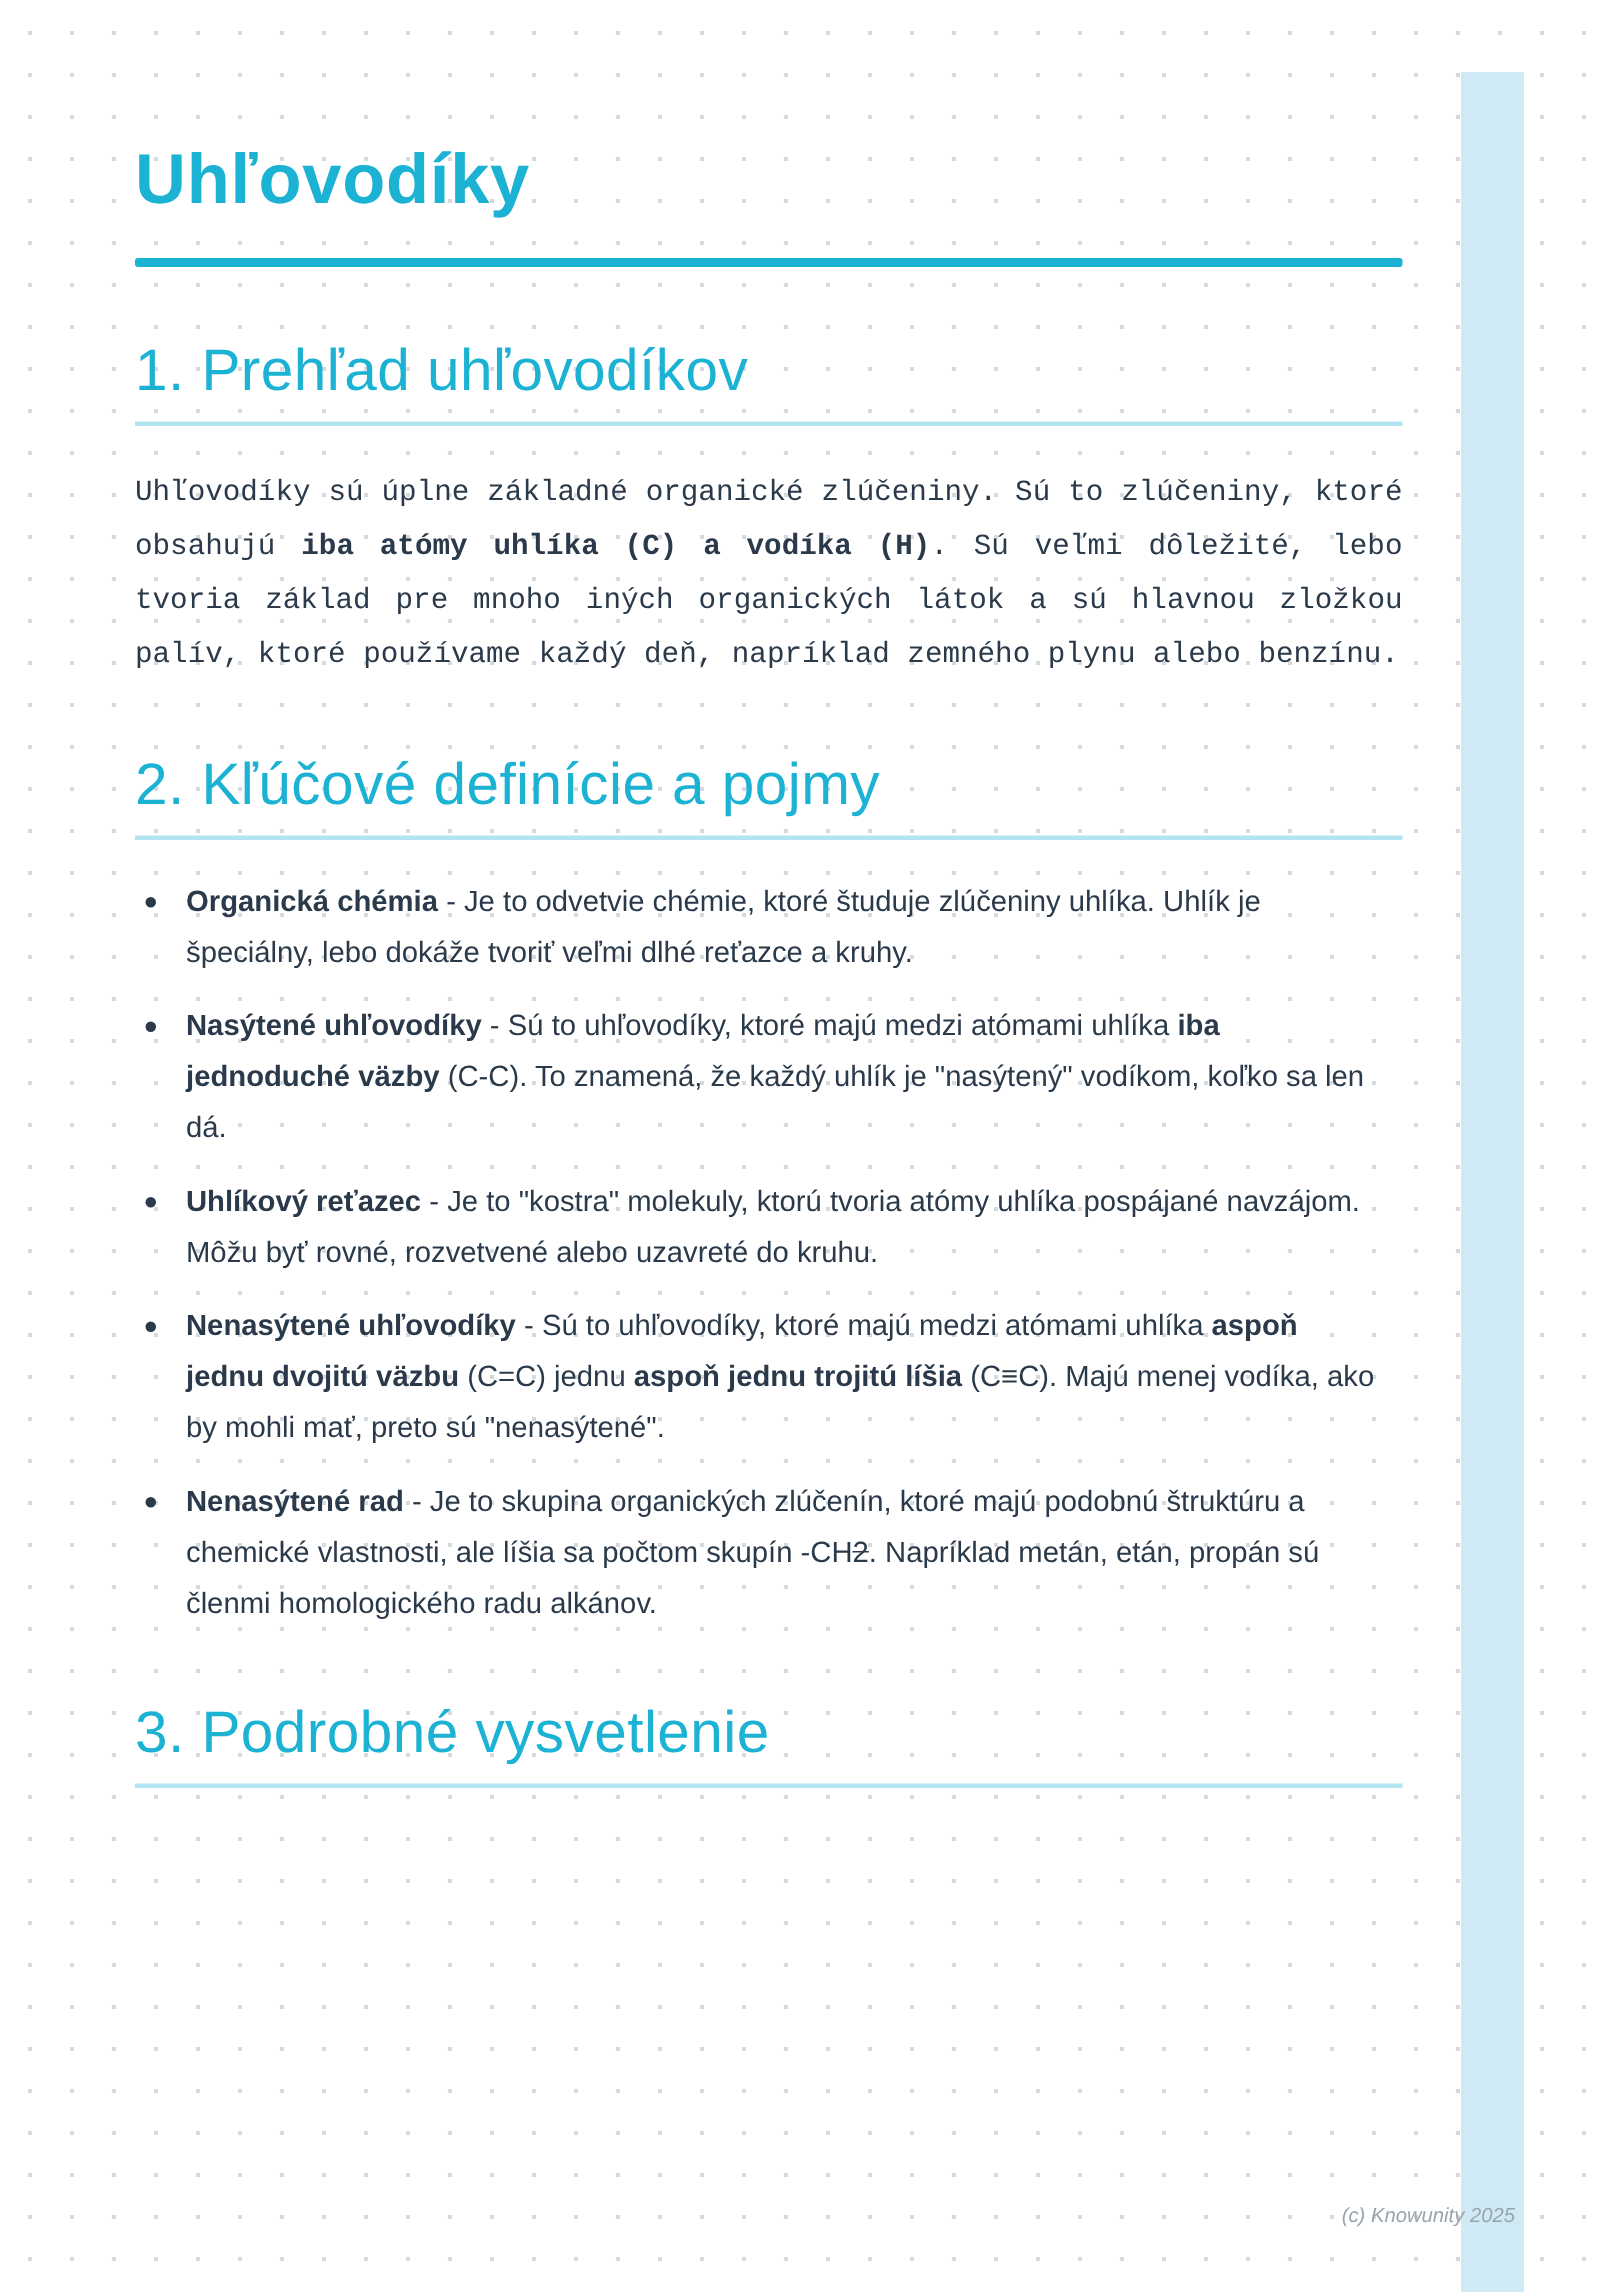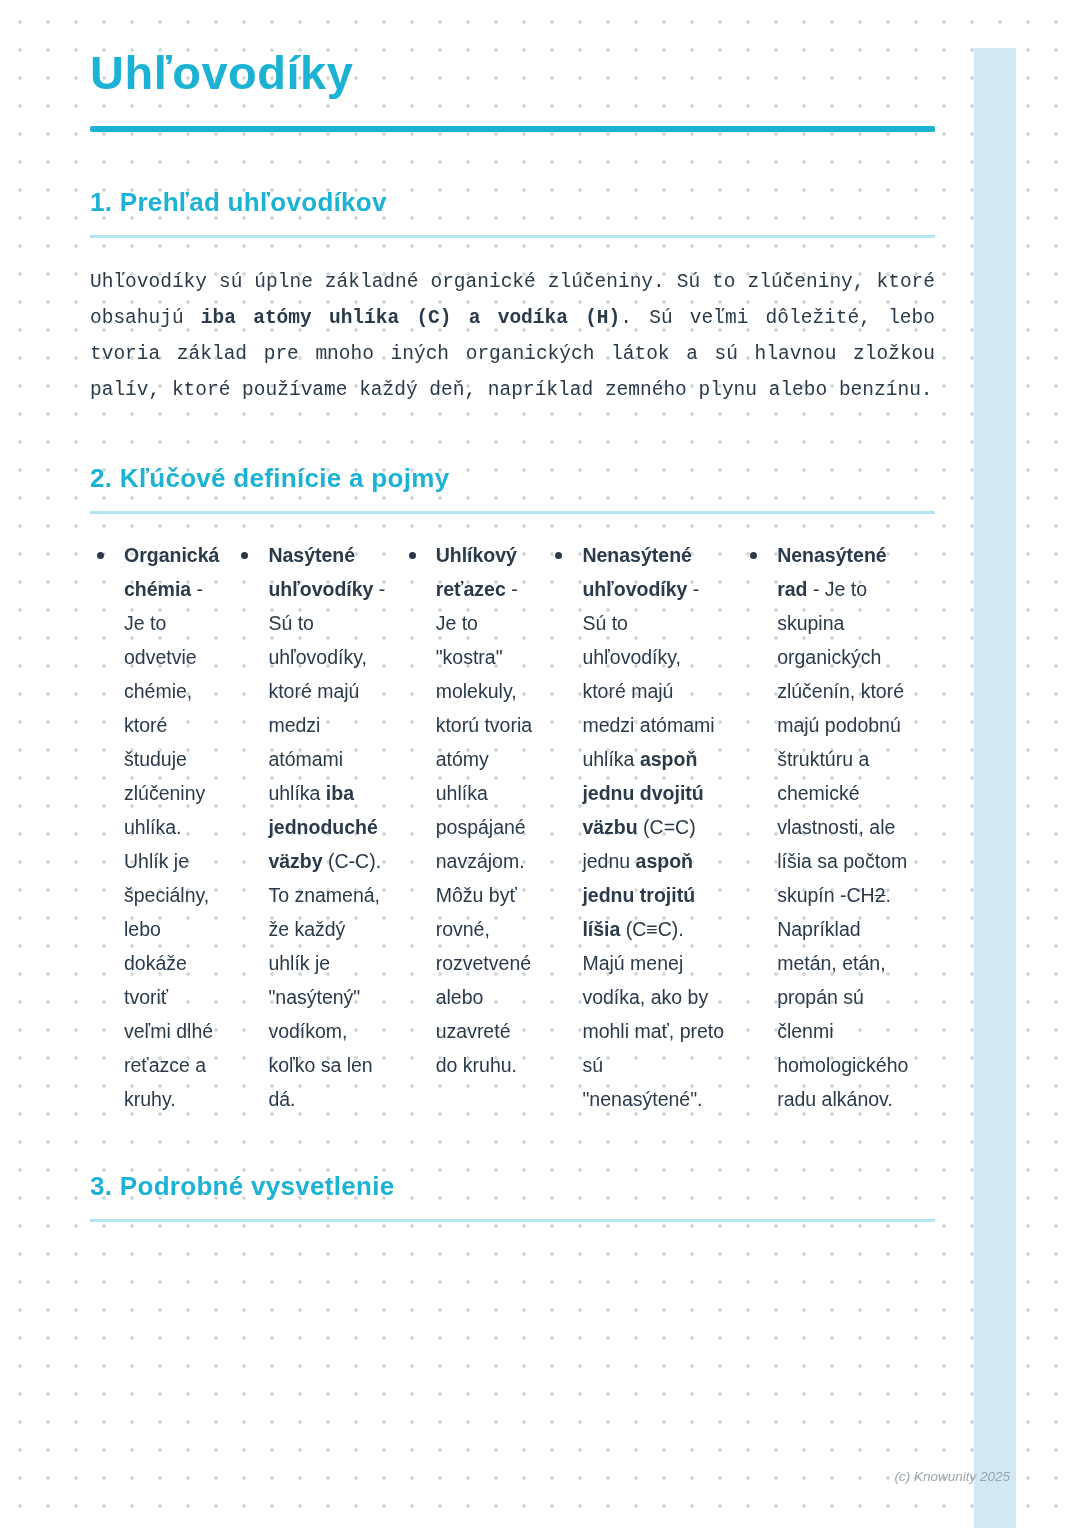--- a/index.html
+++ b/index.html
@@ -27,59 +27,60 @@
   .side-stripe{
     position:absolute;
     left:974px;top:48px;
     width:42px;height:1480px;
     background:var(--stripe);
   }
   .content{
     position:absolute;
     left:90px;top:0;
     width:845px;
-    padding-top:46px;
+    padding-top:92px;
   }
   h1.page-title{
     font-size:47px;
     line-height:54px;
     font-weight:700;
     letter-spacing:.5px;
     color:var(--accent);
   }
   .title-divider{
     margin-top:26px;
     height:6px;
     background:var(--accent);
     border-radius:2px;
   }
   h2.section-heading{
     margin-top:52px;
-    font-size:26px;
+    font-size:39px;
     line-height:36px;
-    font-weight:700;
+    font-weight:400;
     letter-spacing:.3px;
     color:var(--accent);
   }
   .heading-underline{
     margin-top:15px;
     height:3px;
     background:var(--underline-light);
   }
   p.body-paragraph{
     margin-top:26px;
     font-size:19.5px;
     line-height:36px;
     text-align:justify;
     font-family:Liberation Mono, monospace;
   }
   ul.def-list{
     margin-top:24px;
     list-style:none;
     display:flex;
+    flex-direction:column;
     gap:15px;
     width:830px;
   }
   ul.def-list li{
     position:relative;
     padding-left:34px;
     font-size:19.5px;
     line-height:34px;
   }
   ul.def-list li::before{

